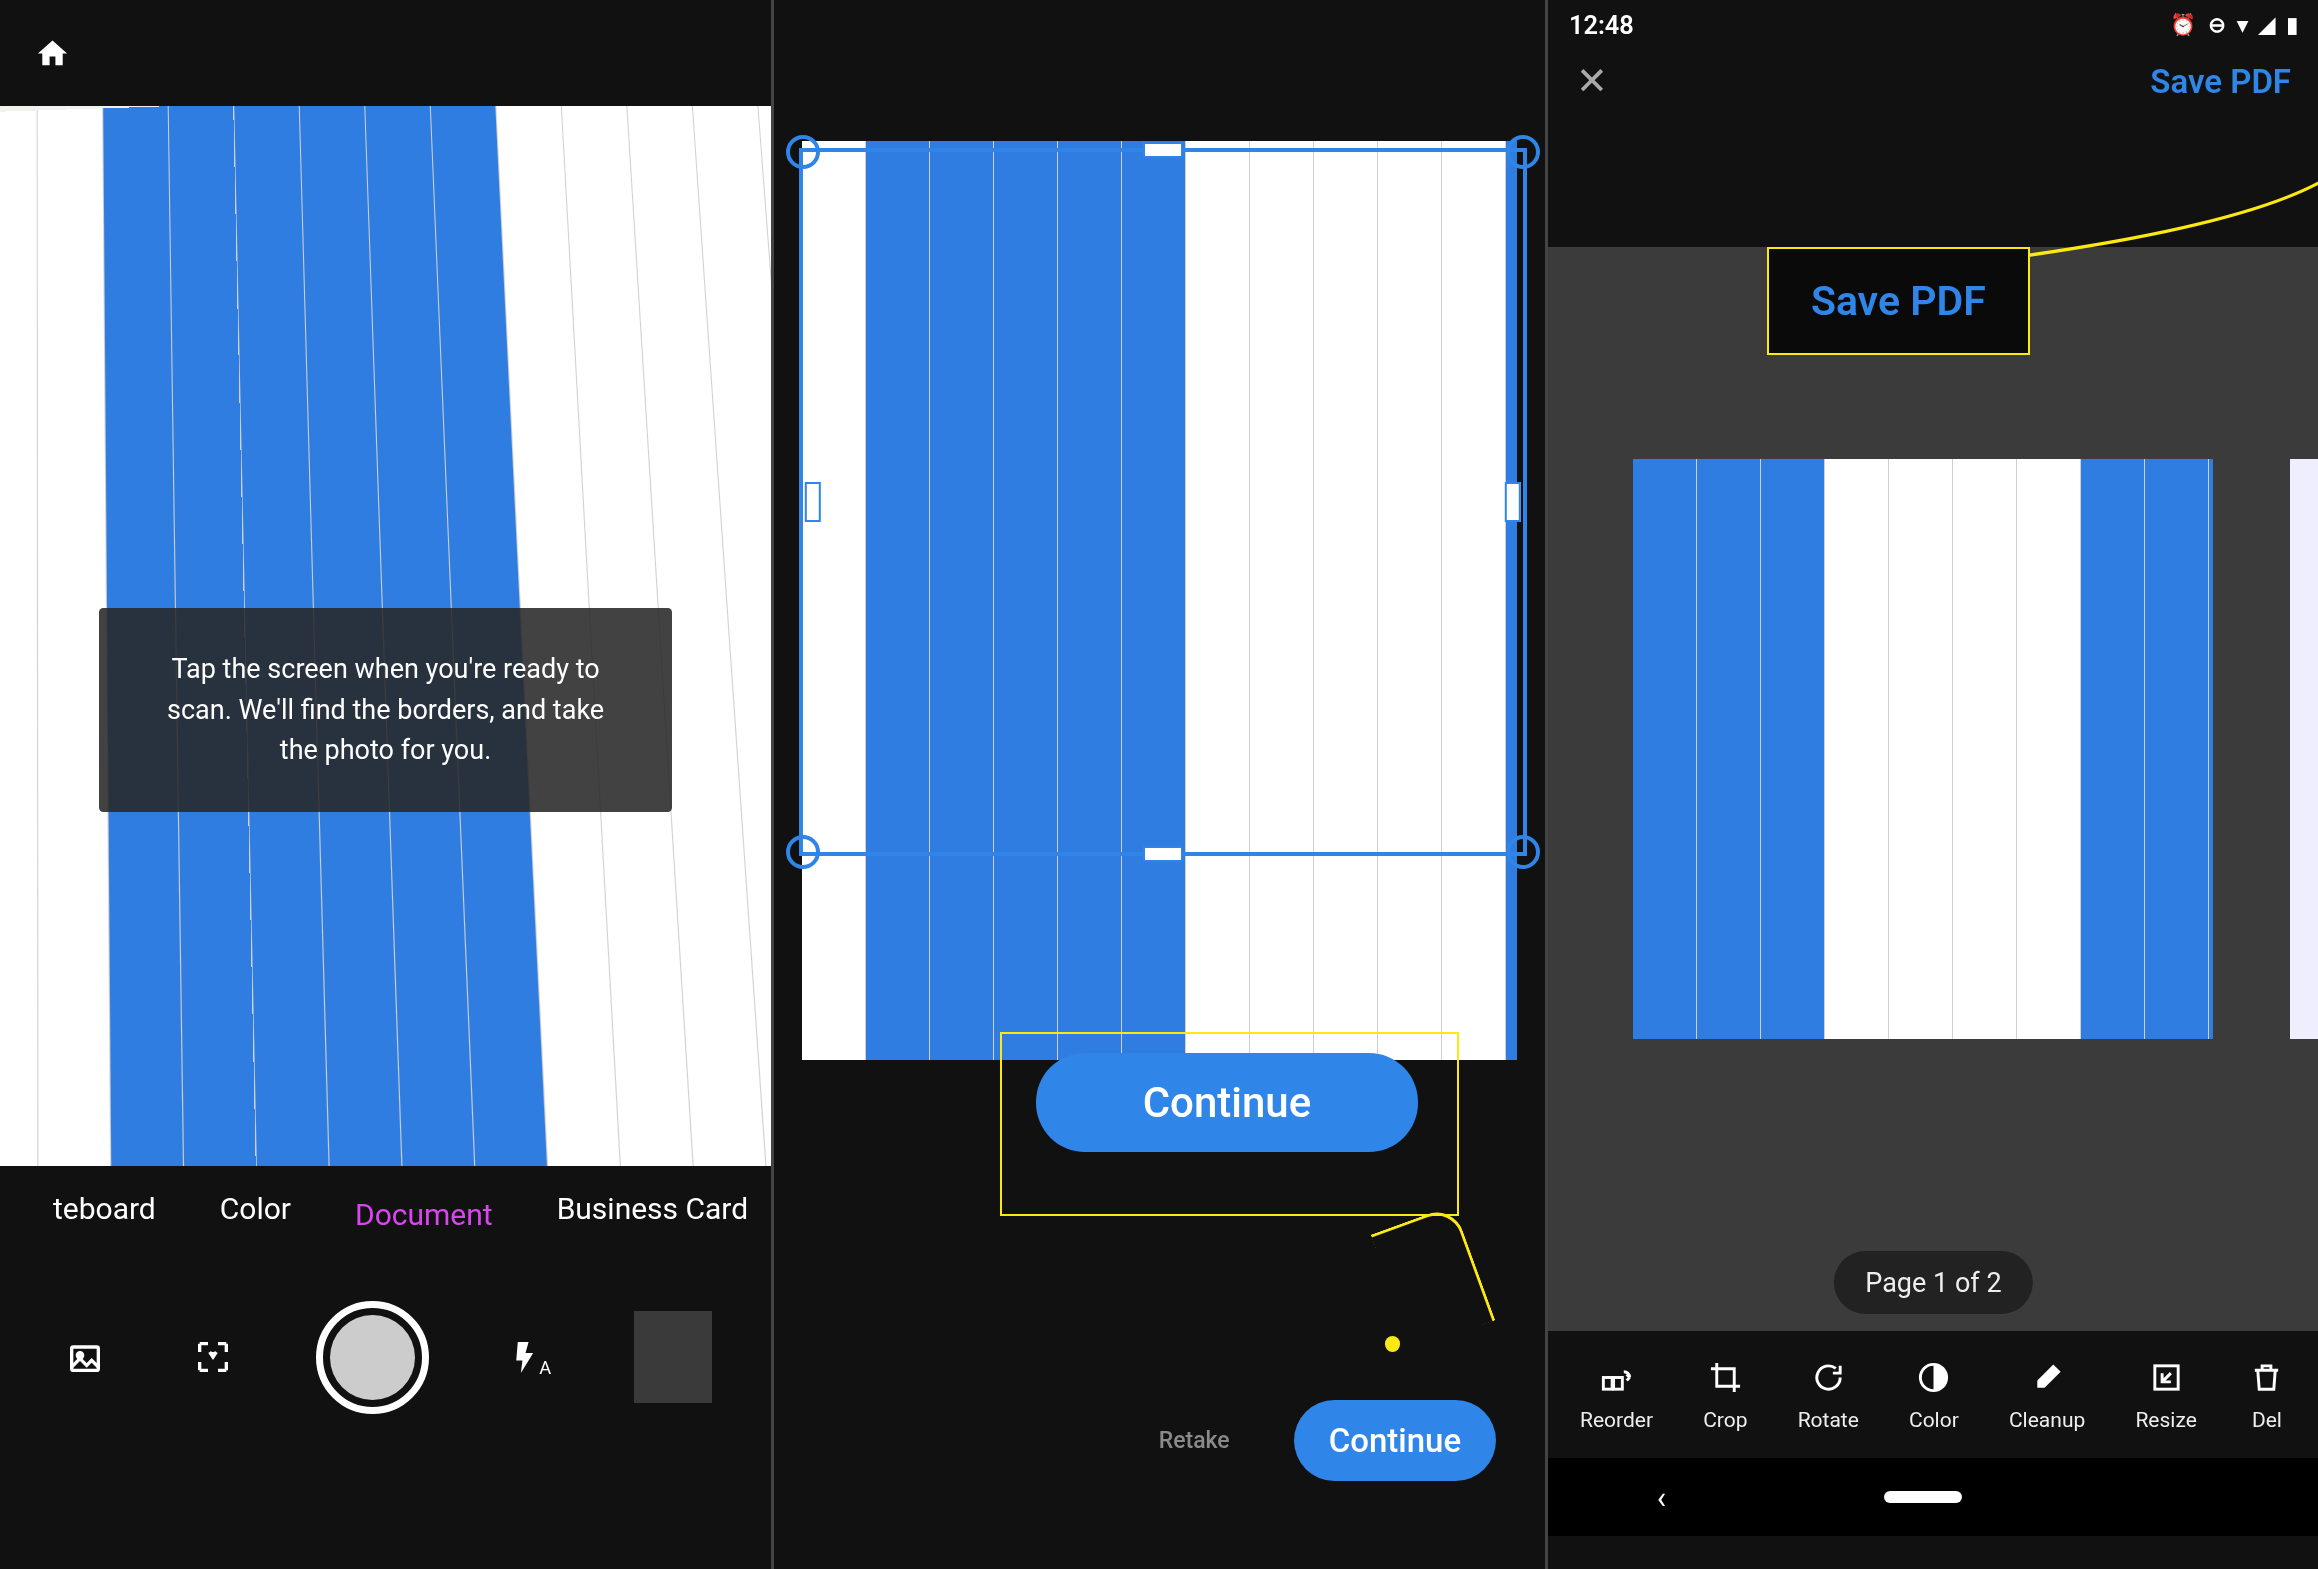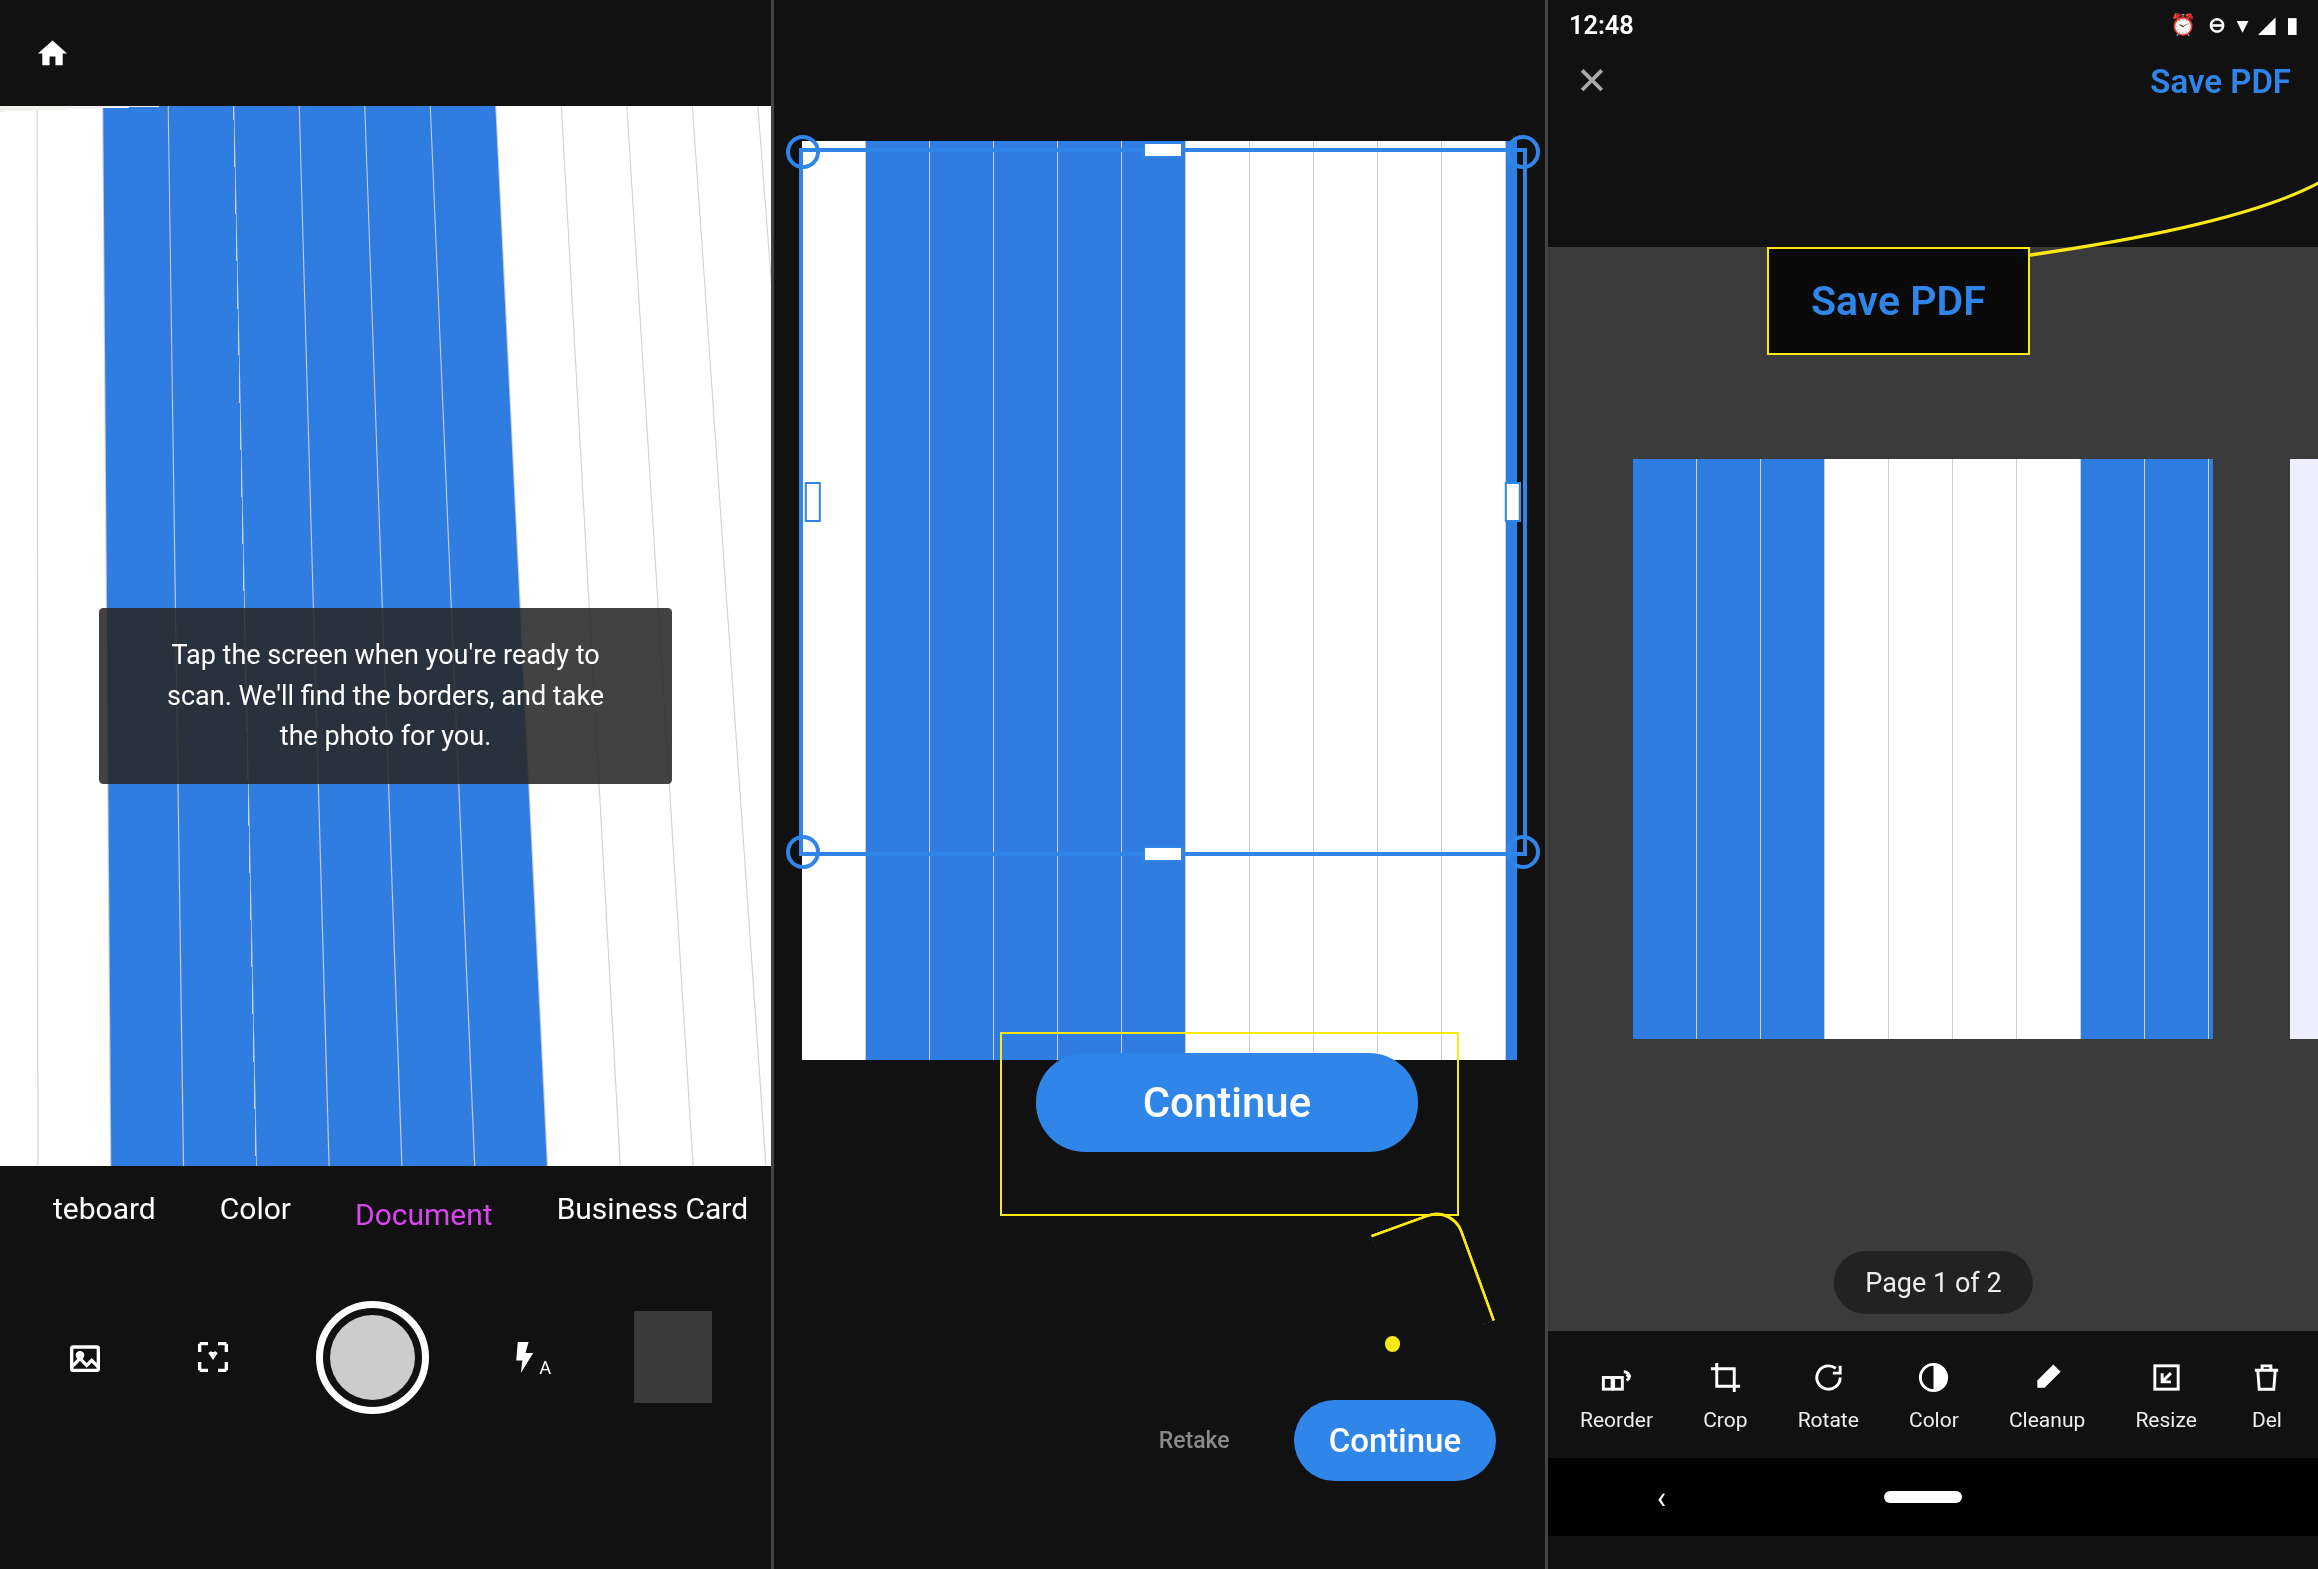--- a/index.html
+++ b/index.html
@@ -46,21 +46,21 @@
   .doc-col.h { background:#2f7de1; }
   .doc-col.w { background:#fff; }
   .p1-tip {
     position:absolute;
     left:99px; right:99px; top:502px;
     background: rgba(40,40,40,0.88);
     color:#fff;
     font-size:27px;
     line-height:1.5;
     text-align:center;
-    padding:27px 49px;
+    padding:41px 49px;
     border-radius:4.2px;
   }
   .p1-modes {
     height:85px;
     display:flex;
     justify-content:center;
     align-items:center;
     gap:64px;
     font-size:30px;
     color:#fff;

